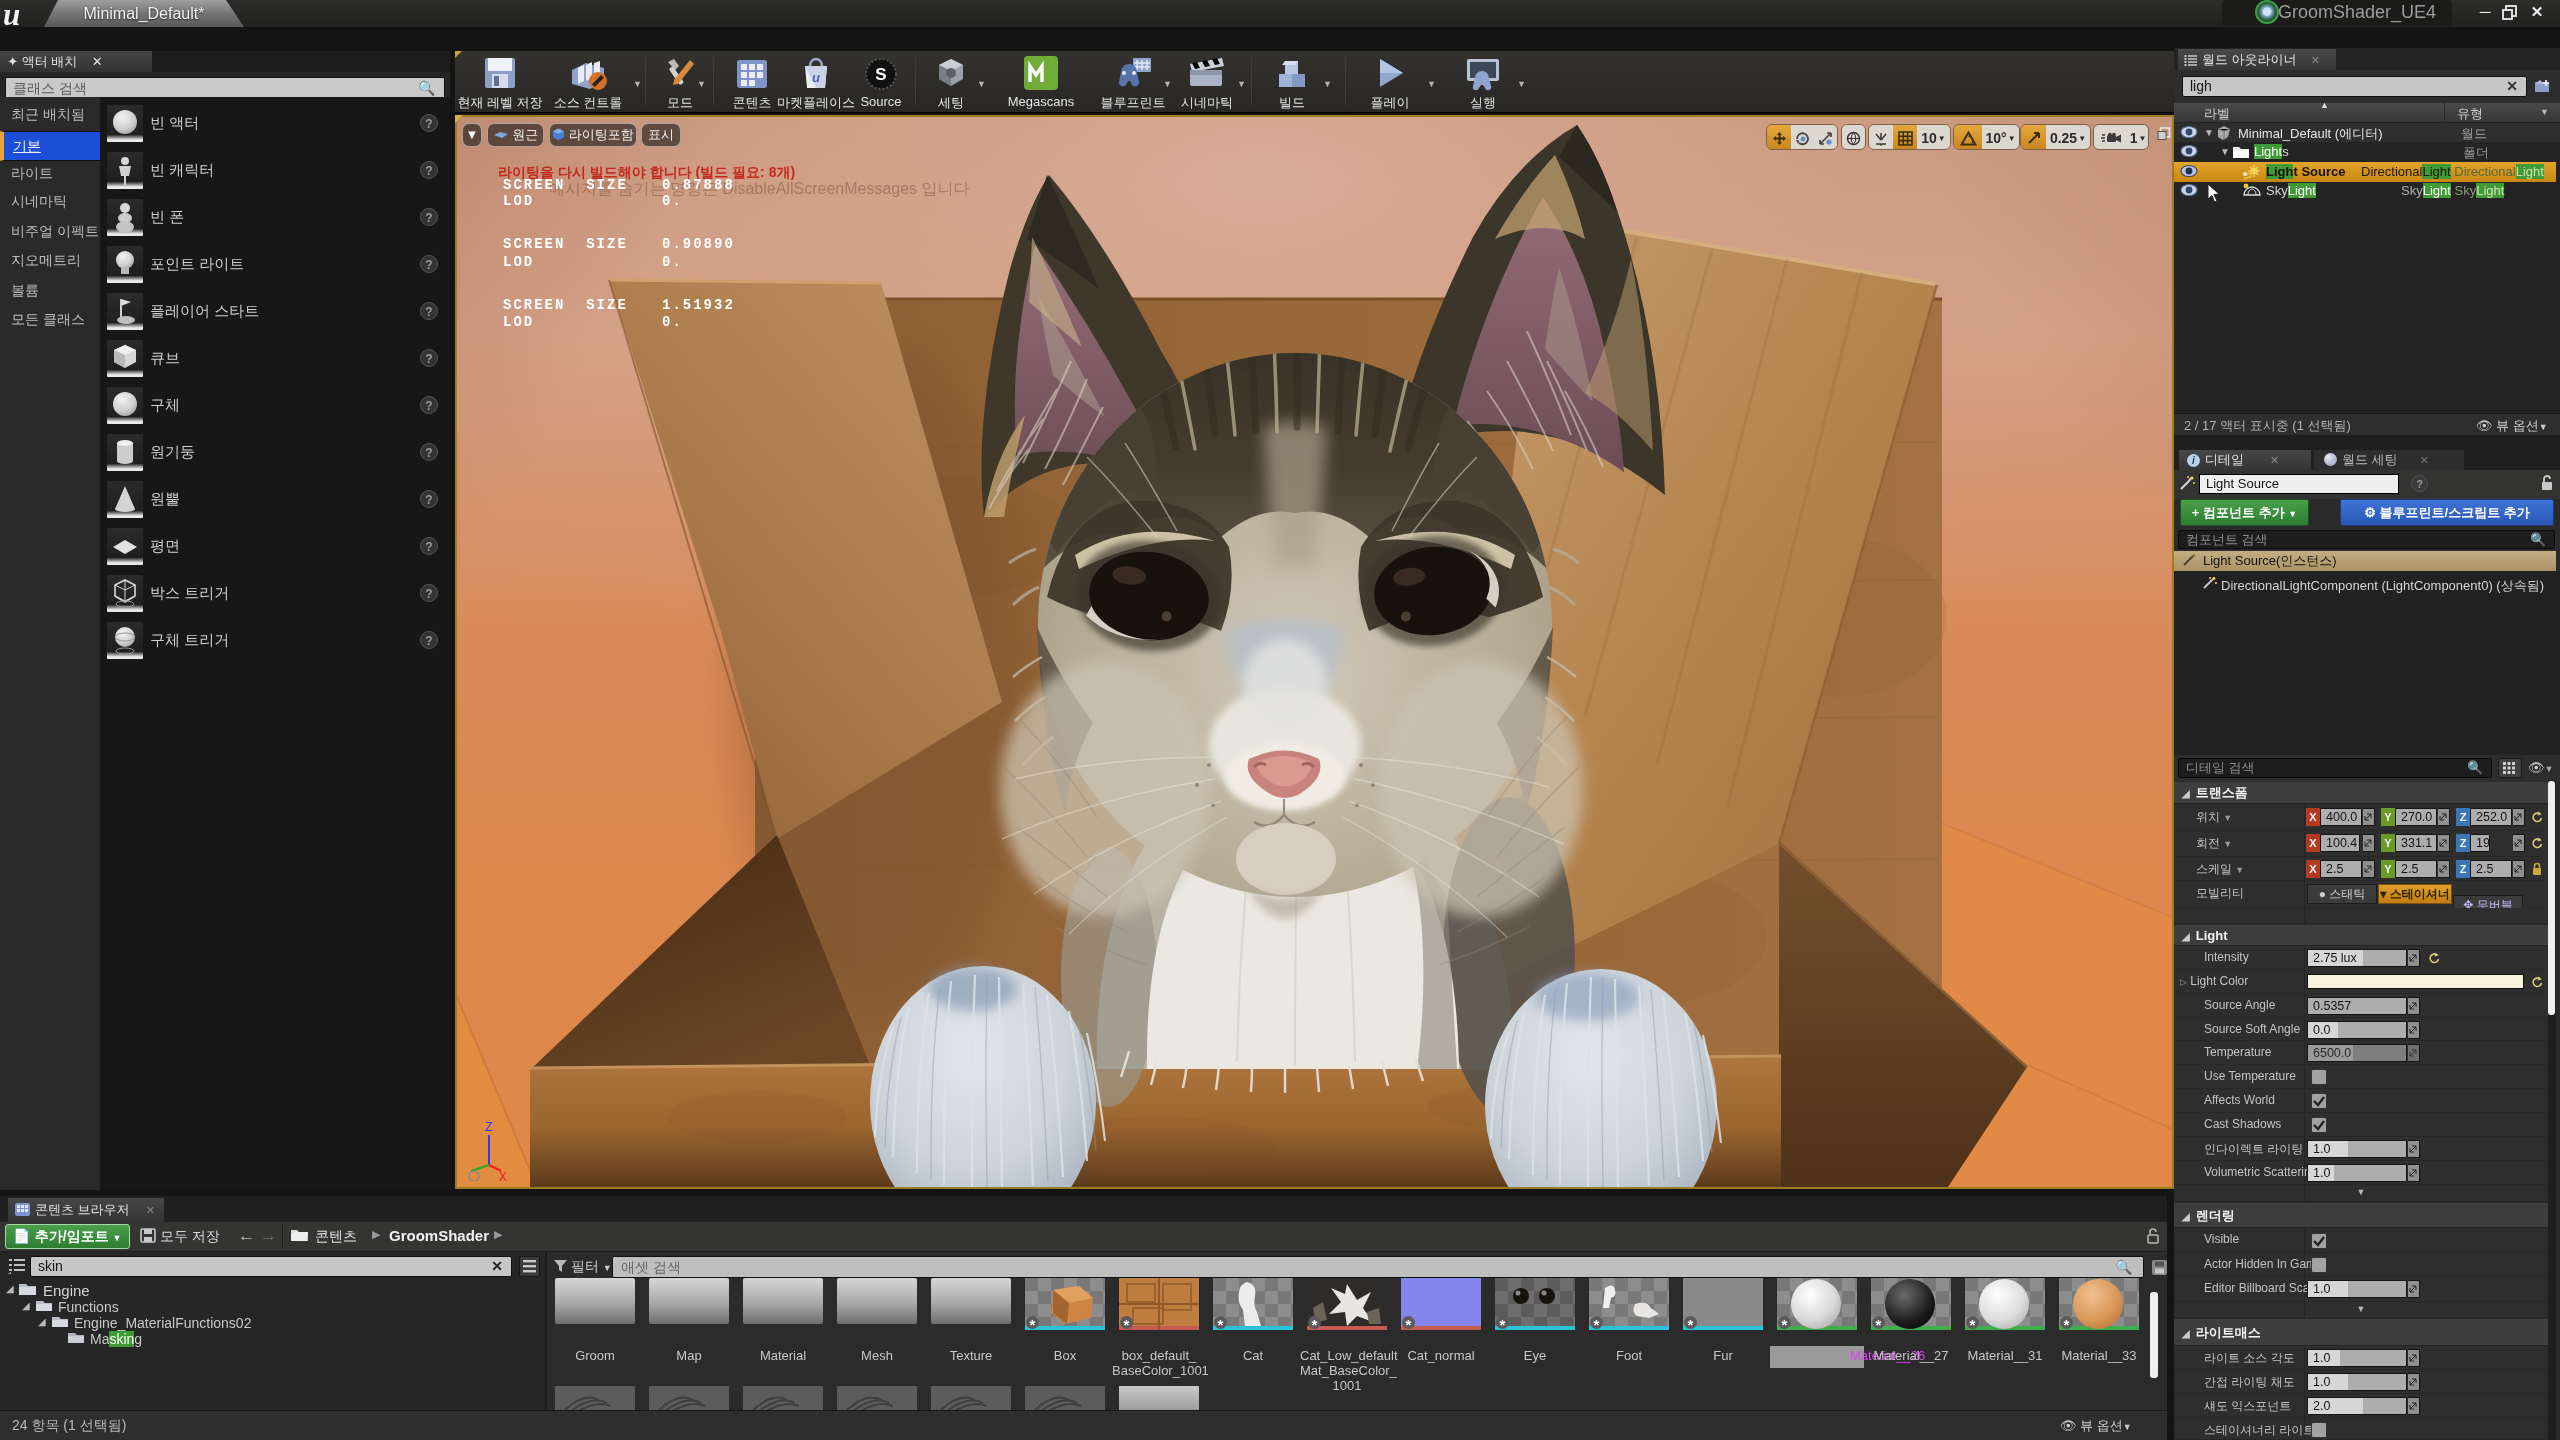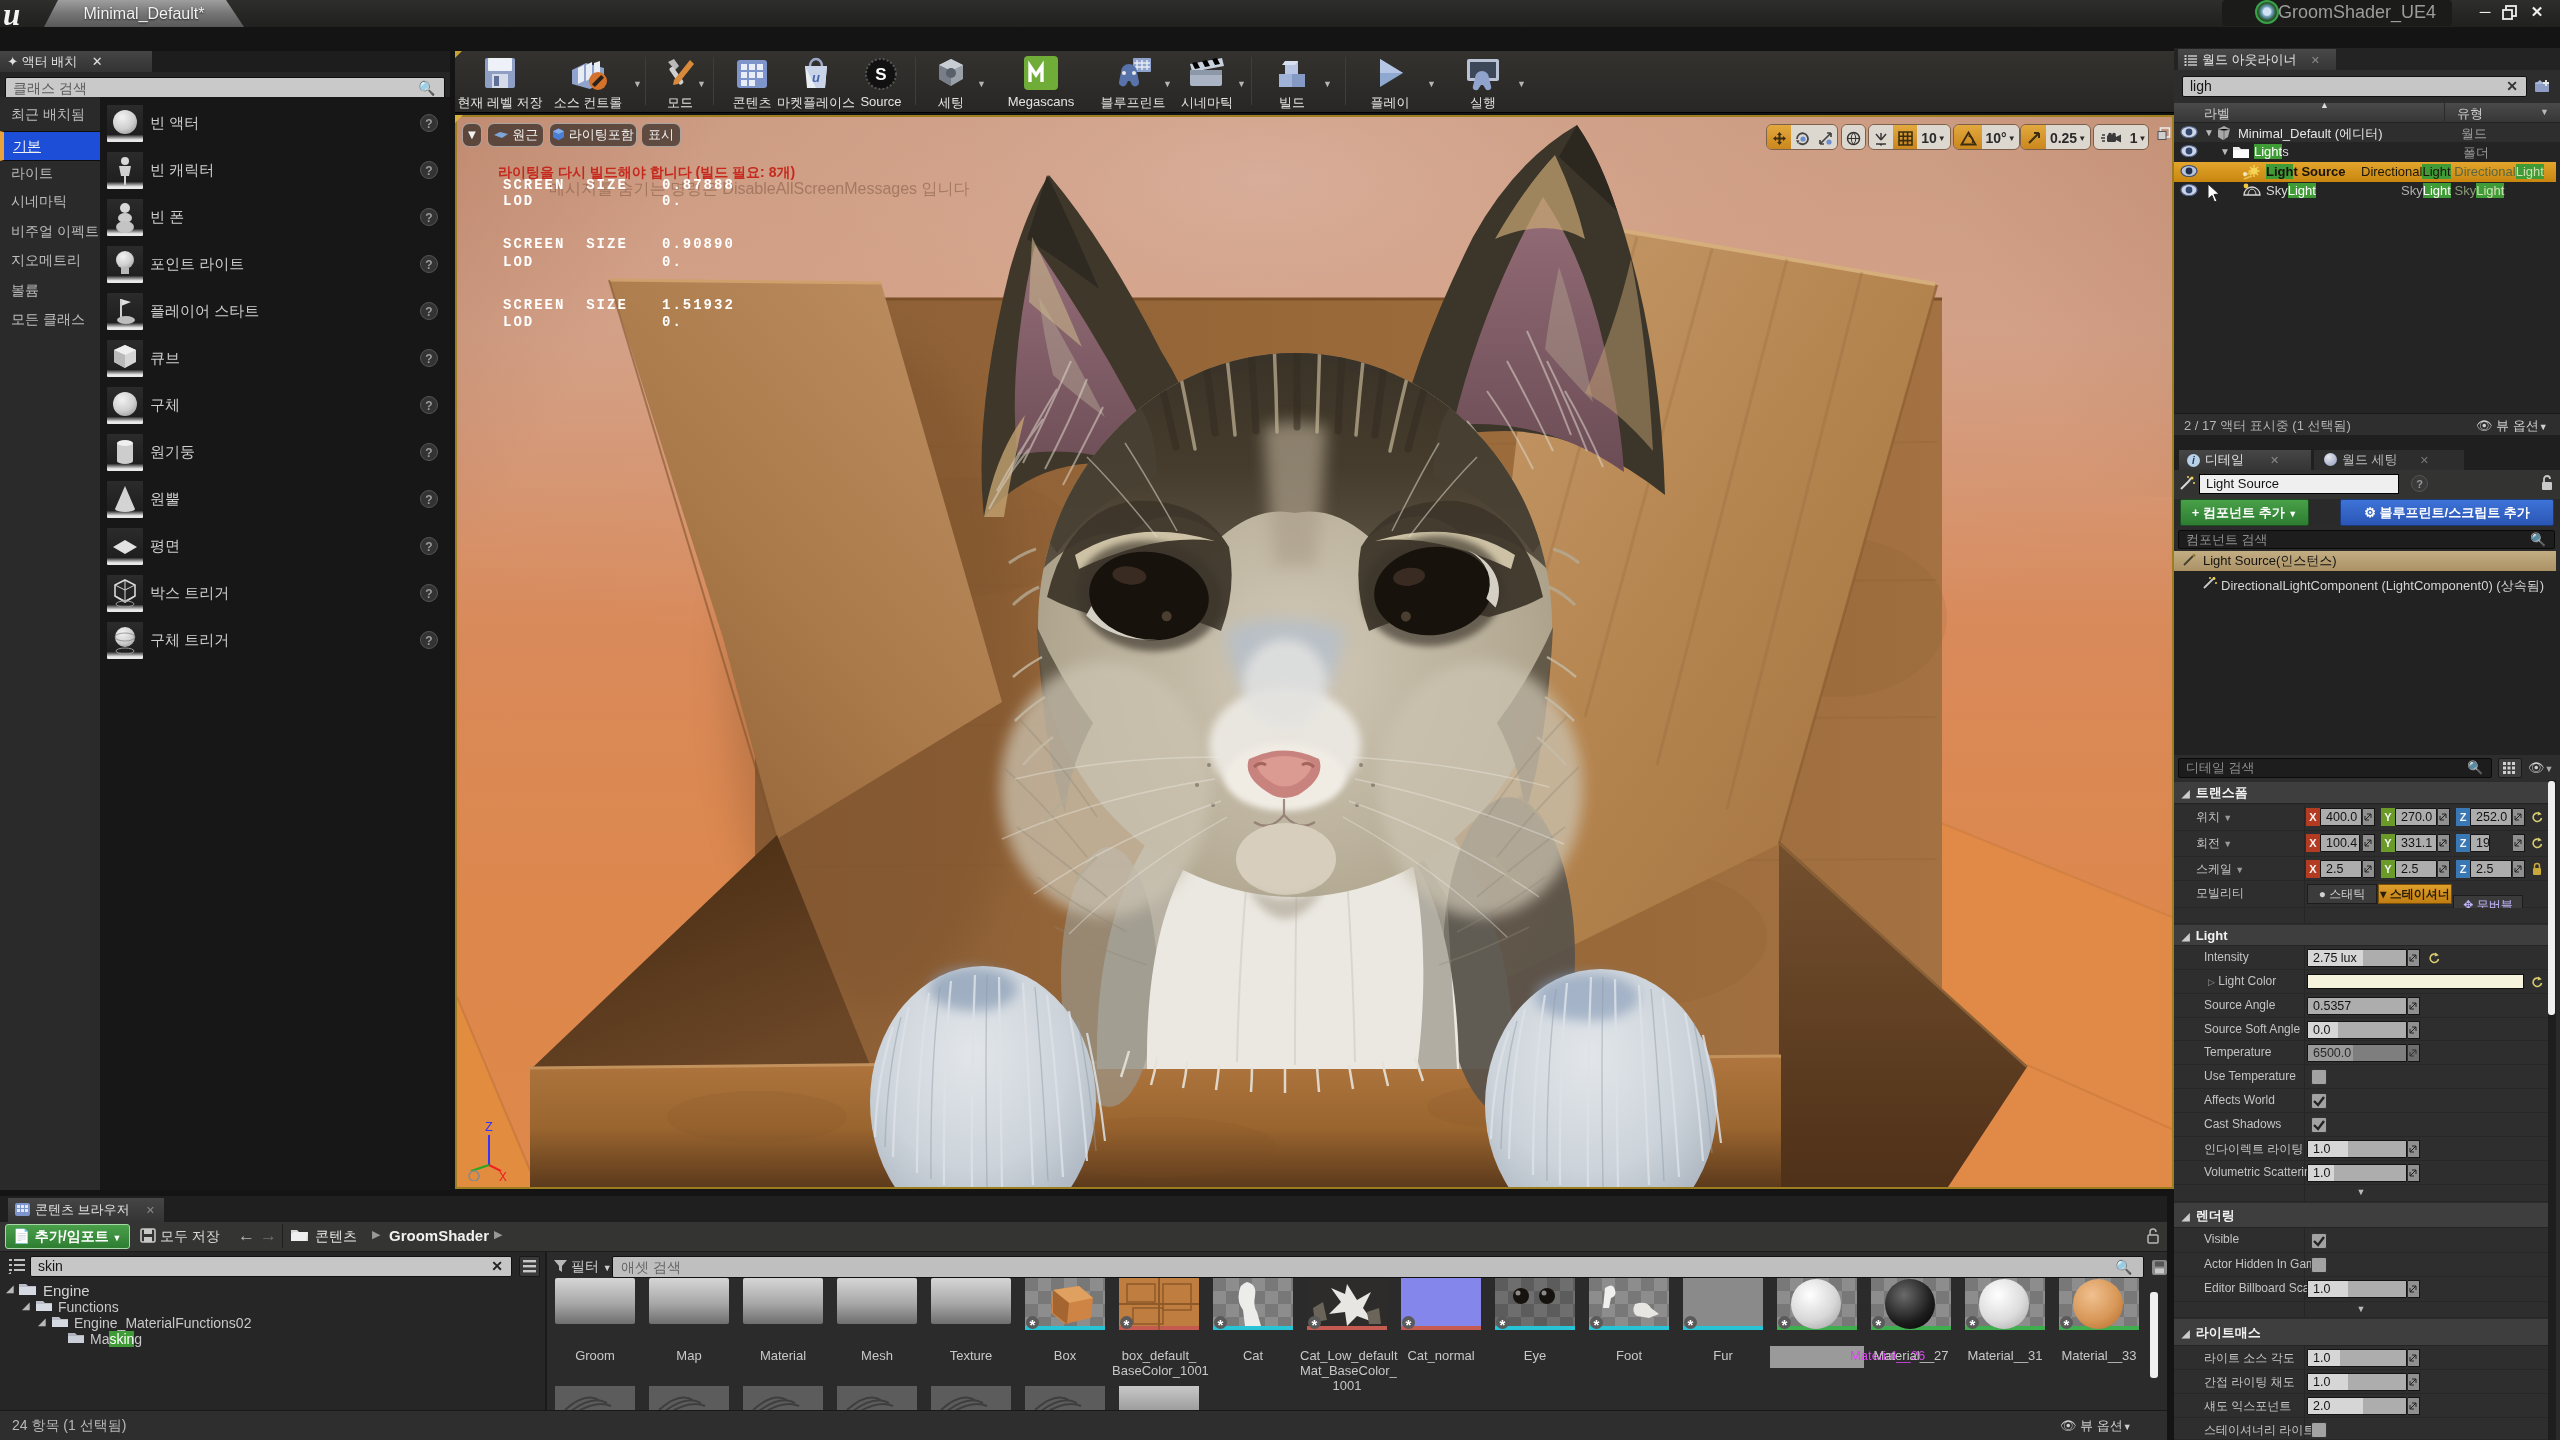--- a/index.html
+++ b/index.html
@@ -1108,21 +1108,21 @@
         <span class="nfield" style="left:133px;width:100px;"><span class="fill" style="width:55px;"></span><span class="tx">2.75 lux</span></span>
           <span class="spin" style="left:234px;"><svg width="10" height="16">
               <path d="M2 11 L8 5 M8 5 h-4 M8 5 v4 M2 11 h4 M2 11 v-4" stroke="#222" fill="none"></path>
             </svg></span>
         <span class="rst" style="left:254px;"><svg width="12" height="13">
               <path d="M9 3 a4.2 4.2 0 1 0 1.5 4" fill="none" stroke="#d8cc70" stroke-width="1.6"></path>
               <path d="M7.2 0.5 l3.6 2.8 -4.2 1.2 z" fill="#d8cc70"></path>
             </svg></span>
       </div>
       <div class="prow" style="top:922px;height:24px;">
-        <span class="plabel" style="left:34px;"><span style="font-size:9px;color:#999;">▷</span> Light Color</span>
+        <span class="plabel" style="left:6px;"><span style="font-size:9px;color:#999;">▷</span> Light Color</span>
         <span class="abs" style="left:133px;top:4px;width:217px;height:15px;background:#f6f3dc;border:1px solid #101010;"></span>
         <span class="rst" style="left:357px;"><svg width="12" height="13">
               <path d="M9 3 a4.2 4.2 0 1 0 1.5 4" fill="none" stroke="#d8cc70" stroke-width="1.6"></path>
               <path d="M7.2 0.5 l3.6 2.8 -4.2 1.2 z" fill="#d8cc70"></path>
             </svg></span>
       </div>
       <div class="prow" style="top:946px;height:24px;">
         <span class="plabel" style="left:30px;">Source Angle</span>
         <span class="nfield" style="left:133px;width:100px;"><span class="tx">0.5357</span></span>
           <span class="spin" style="left:234px;"><svg width="10" height="16">

